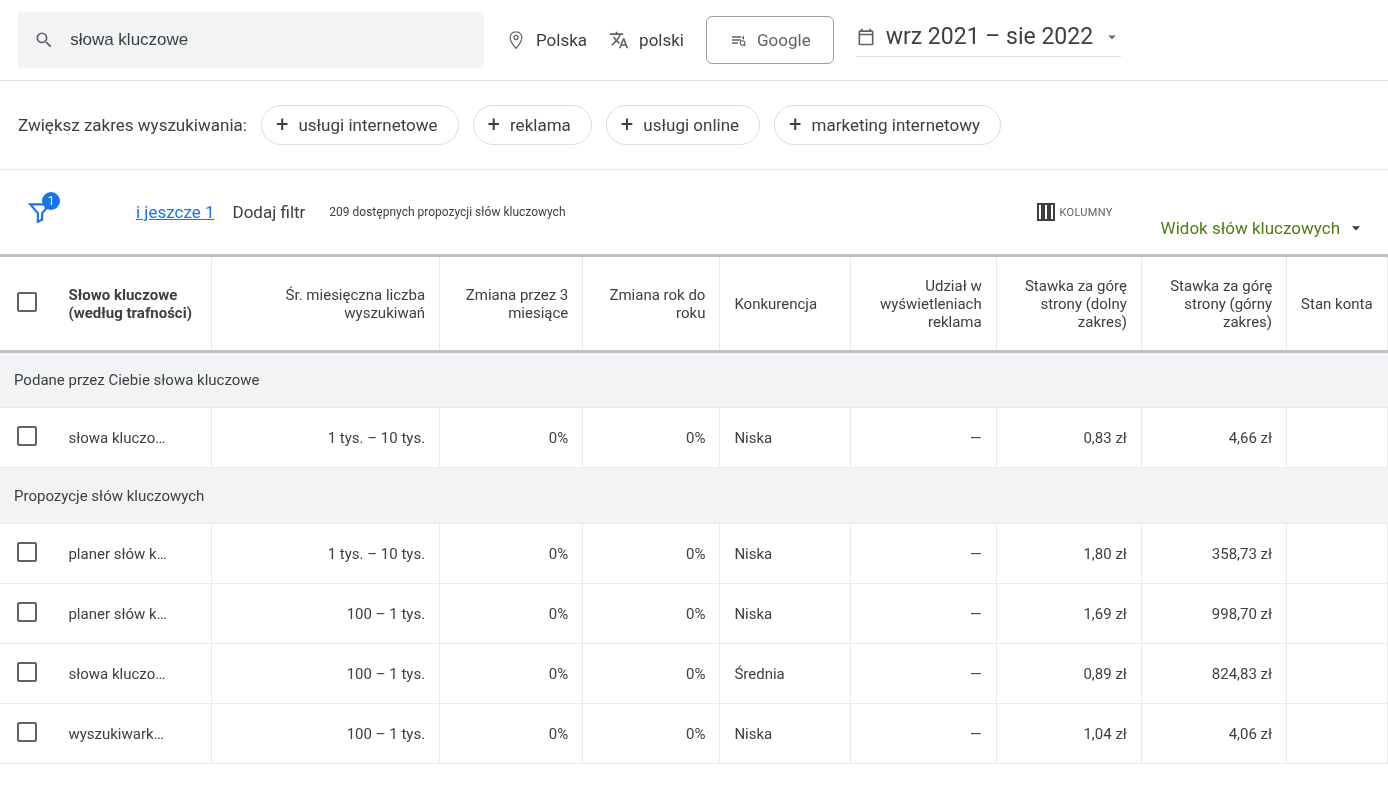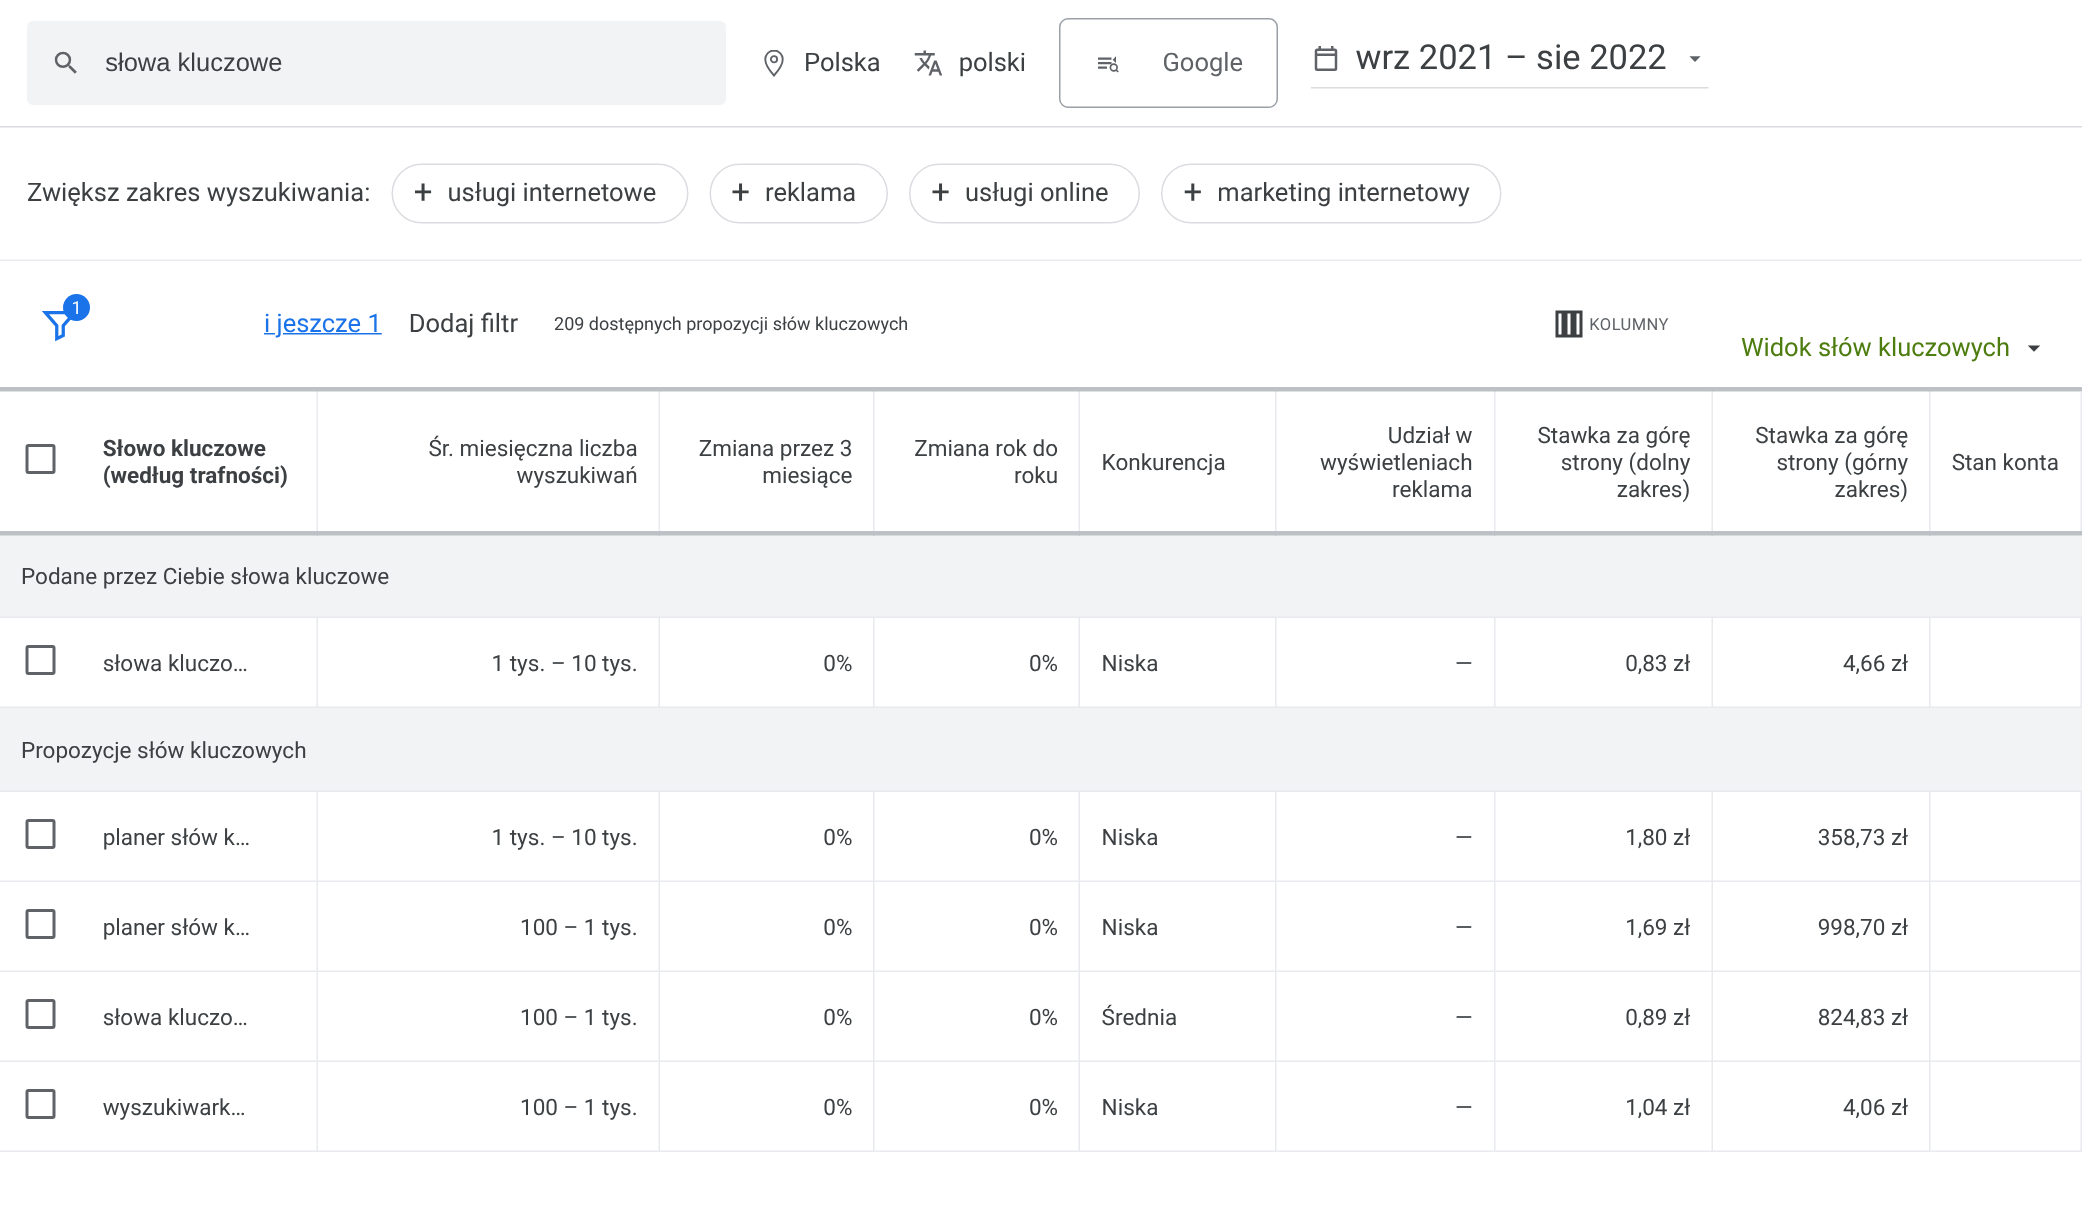--- a/index.html
+++ b/index.html
@@ -37,25 +37,25 @@
   display: flex;
   align-items: center;
   gap: 10px;
   font-size: 17px;
   color: #3c4043;
 }
 .chip-plain svg { width: 20px; height: 20px; fill: #5f6368; }
 .network-chip {
   border: 1px solid #9aa0a6;
   border-radius: 6px;
-  height: 60px;
+  height: 48px;
   padding: 0 22px;
   display: flex;
   align-items: center;
-  gap: 28px;
+  gap: 10px;
 }
 .network-chip svg { width: 18px; height: 18px; fill: #5f6368; }
 .network-chip span { font-size: 17px; color: #5f6368; }
 .date-picker {
   display: flex;
   align-items: center;
   gap: 10px;
   border-bottom: 1px solid #dadce0;
   padding-bottom: 6px;
 }
@@ -91,21 +91,21 @@
   gap: 18px;
 }
 .filter-icon { position: relative; width: 36px; height: 36px; display:flex; align-items:center; justify-content:center;}
 .filter-icon svg { width: 26px; height: 26px; fill: #1a73e8; }
 .badge {
   position: absolute; top: -2px; right: -2px;
   background: #1a73e8; color: #fff;
   width: 18px; height: 18px; border-radius: 50%;
   font-size: 12px; display: flex; align-items: center; justify-content: center;
 }
-.more-link { color: #1a73e8; font-size: 17px; text-decoration: underline; cursor: pointer; margin-left: 100px;}
+.more-link { color: #1a73e8; font-size: 17px; text-decoration: underline; cursor: pointer; margin-left: 60px;}
 .add-filter { color: #3c4043; font-size: 17px; cursor: pointer;}
 .available { color: #3c4043; font-size: 12px; margin-left: 6px;}
 .spacer { flex: 1; }
 .columns-btn { display:flex; flex-direction:row; align-items:center; gap:2px; cursor:pointer; }
 .columns-btn svg { width: 24px; height: 24px; fill: #3c4043; }
 .columns-btn span { font-size: 11px; color: #5f6368; letter-spacing: 0.3px;}
 .view-dd { display:flex; align-items:center; gap:6px; font-size: 17px; color:#4d7c0f; cursor:pointer; margin-left: 30px; margin-top: 32px;}
 .view-dd svg { width: 20px; height:20px; fill:#3c4043;}
 table { width: 100%; border-collapse: collapse; }
 th, td { border-right: 1px solid #e8eaed; border-bottom: 1px solid #e8eaed; padding: 14px 14px; font-size: 15px; }

